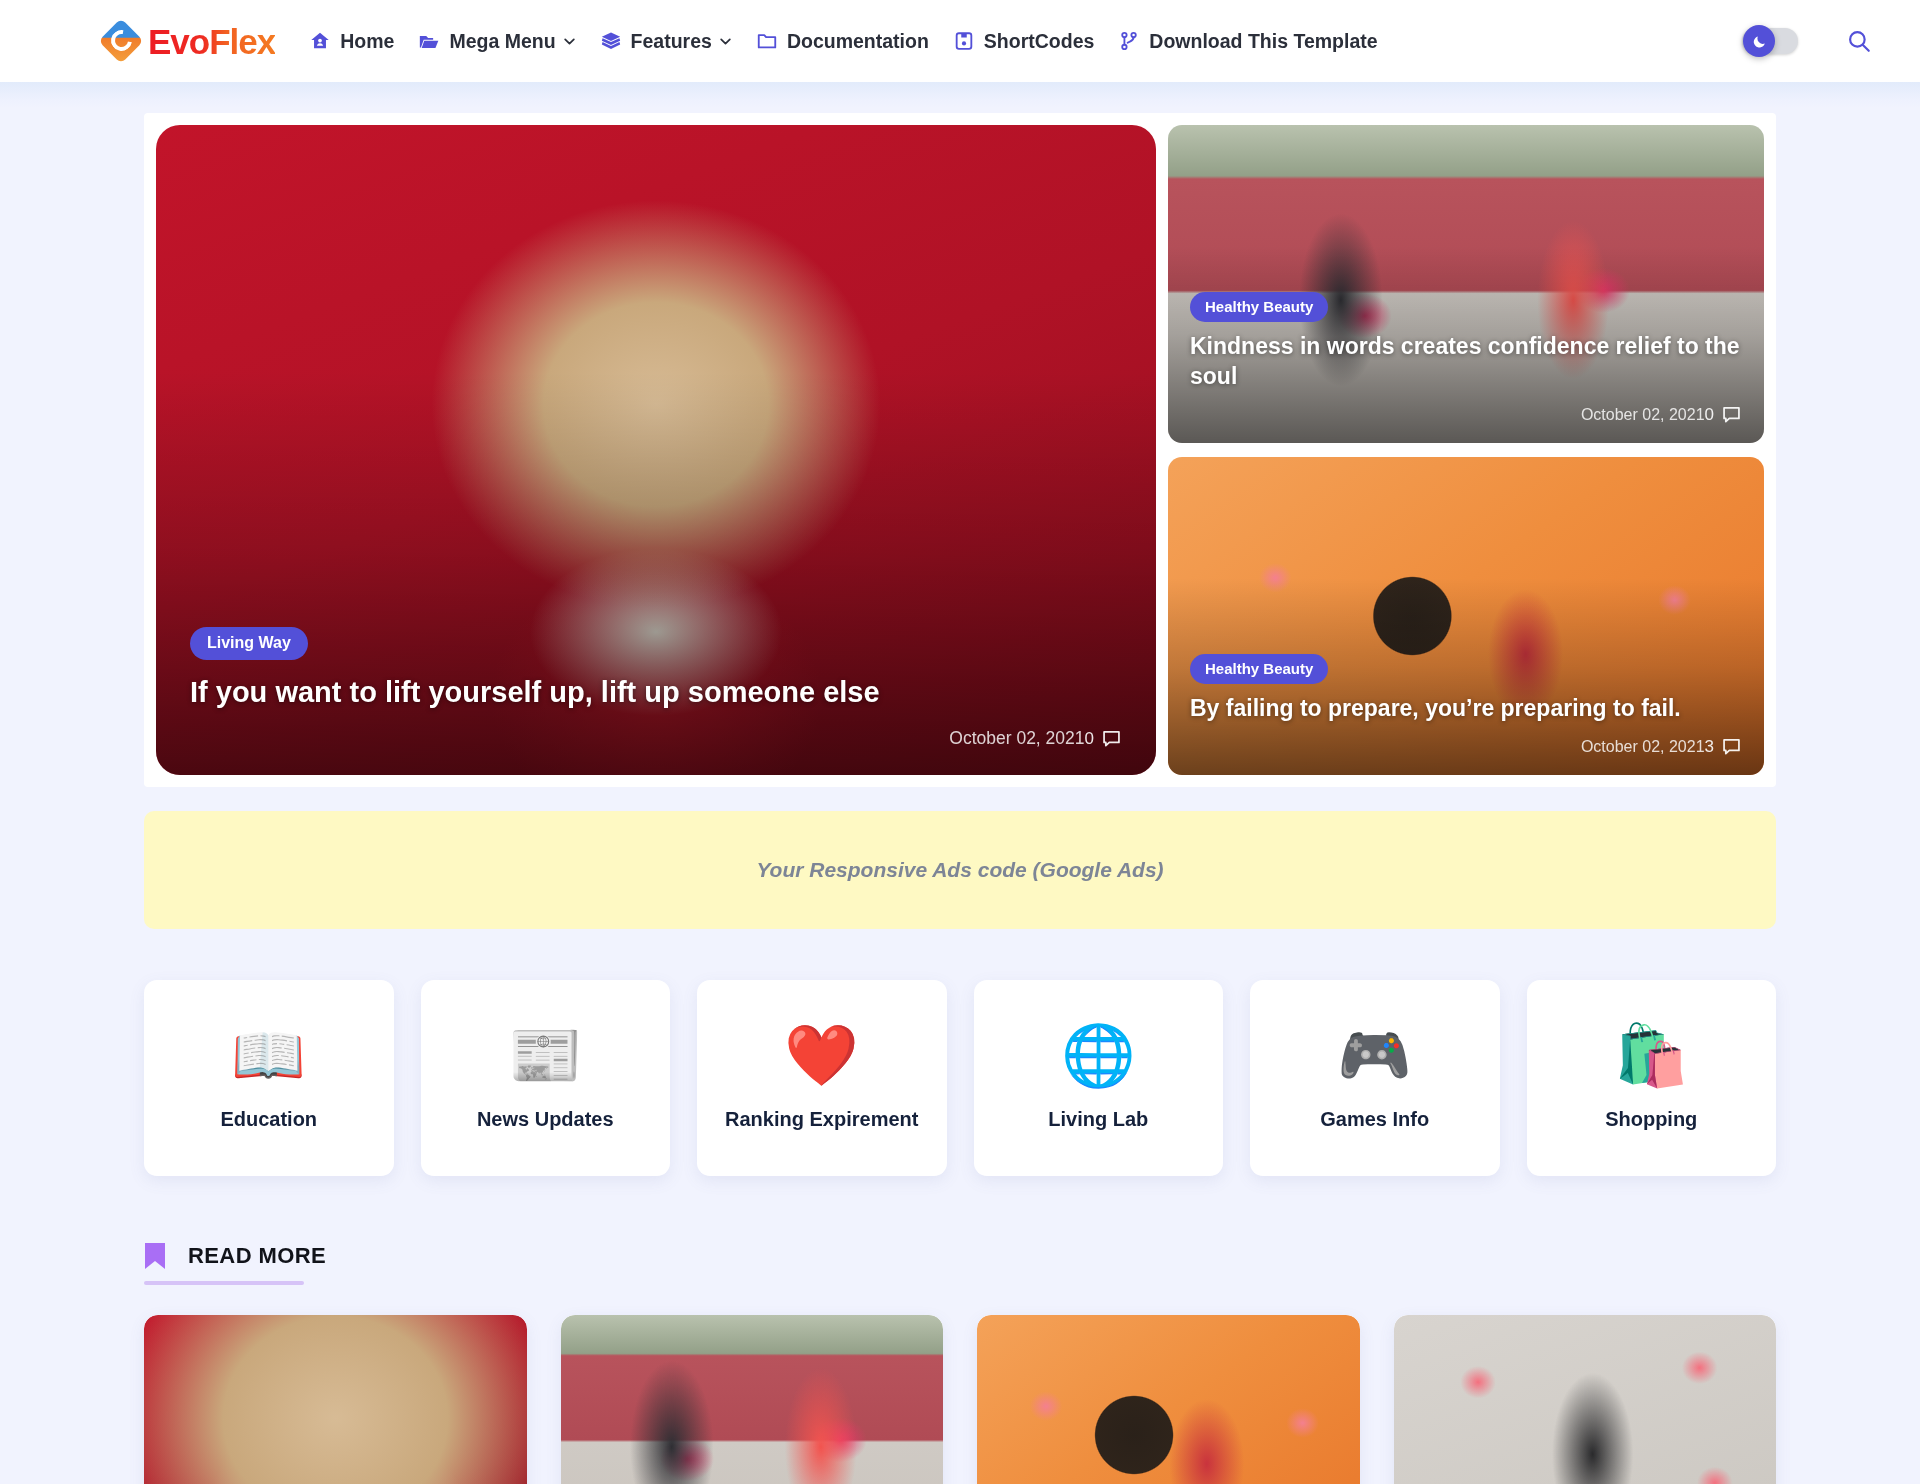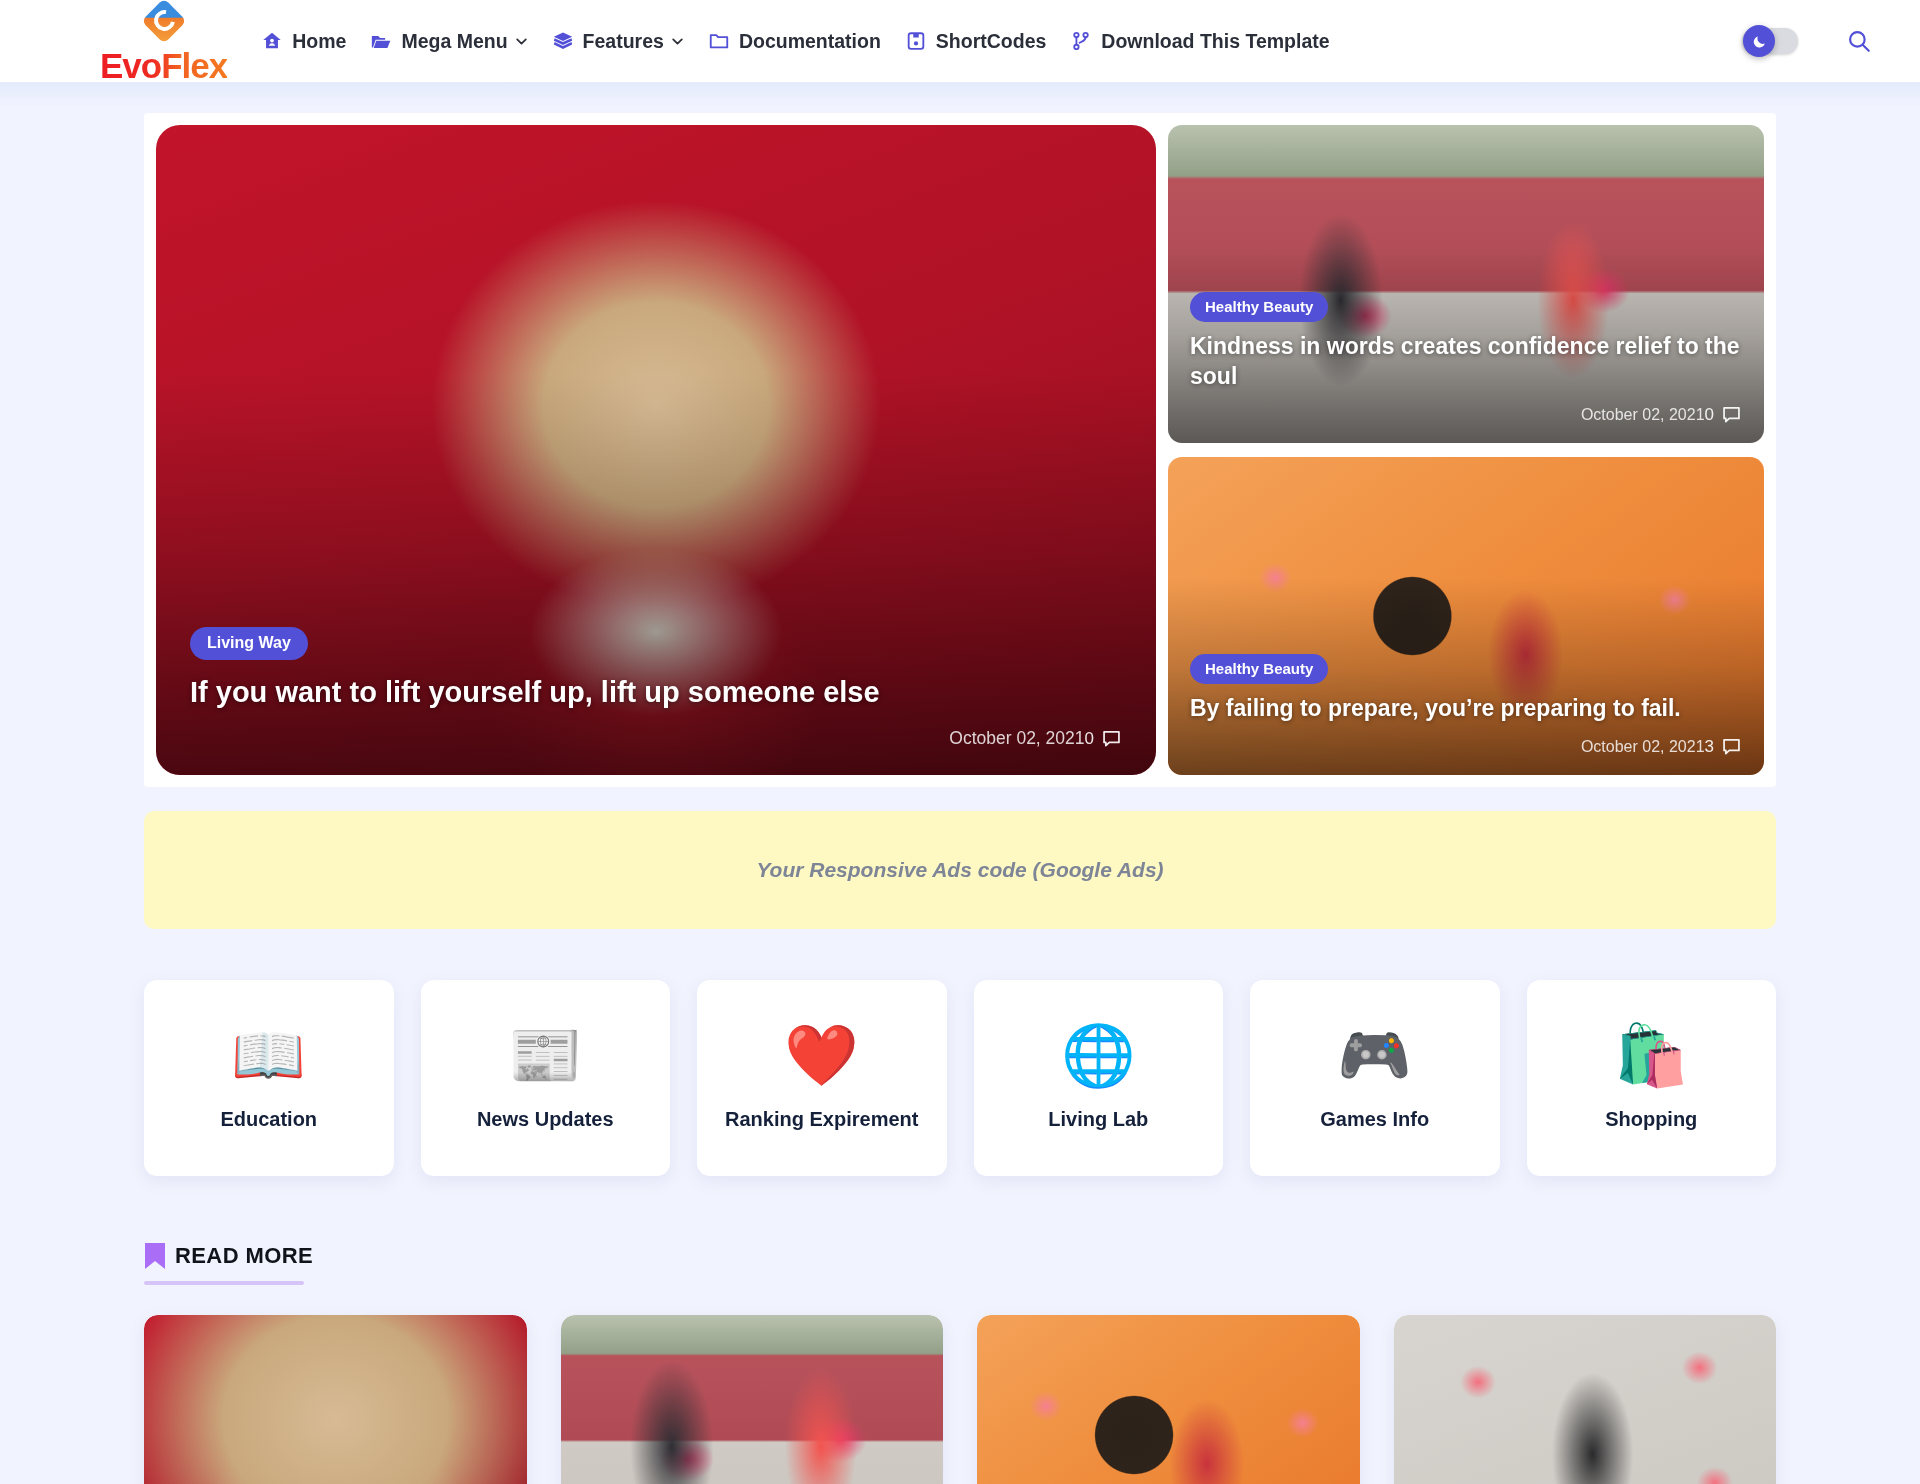--- a/index.html
+++ b/index.html
@@ -14,21 +14,21 @@
   
   .header {
     height: 82px;
     background: #ffffff;
     display: flex;
     align-items: center;
     padding: 0 48px 0 100px;
     position: relative;
     z-index: 30;
   }
-  .brand { display: flex; align-items: center; gap: 6px; margin-right: 34px; flex-direction: column; }
+  .brand { display: flex; align-items: center; gap: 6px; margin-right: 34px; }
   .brand-mark {
     width: 42px; height: 42px; position: relative; flex: none;
   }
   .brand-mark .dia {
     position: absolute; left: 5px; top: 5px; width: 32px; height: 32px;
     transform: rotate(45deg);
     border-radius: 6px;
     background: linear-gradient(135deg,#3a8dde 0%, #3a8dde 42%, #f07c2b 43%, #f4a13c 100%);
   }
   .brand-mark .swirl {
@@ -178,21 +178,21 @@
     flex: 1; background: #fff; border-radius: 13px; height: 196px;
     box-shadow: 0 5px 16px rgba(100,110,170,.10);
     display: flex; flex-direction: column; align-items: center; justify-content: center;
     gap: 22px; cursor: pointer;
   }
   .cat-emoji { font-size: 60px; line-height: 1; }
   .cat-label { font-size: 20px; font-weight: 700; color: #15213b; }
 
   
   .section-head { margin-top: 66px; display: inline-block; }
-  .section-head-row { display: flex; align-items: center; gap: 9px; }
+  .section-head-row { display: flex; align-items: center; gap: 22px; }
   .bookmark { width: 22px; height: 28px; display: block; }
   .section-title { font-size: 22px; font-weight: 800; color: #11131a; letter-spacing: .4px; }
   .section-rule { height: 4px; background: #d6c3f7; border-radius: 2px; margin-top: 11px; width: 160px; }
 
   
   .posts { margin-top: 30px; display: flex; gap: 34px; }
   .post {
     flex: 1; background: #fff; border-radius: 14px; overflow: hidden;
     box-shadow: 0 5px 16px rgba(100,110,170,.10);
     cursor: pointer;

